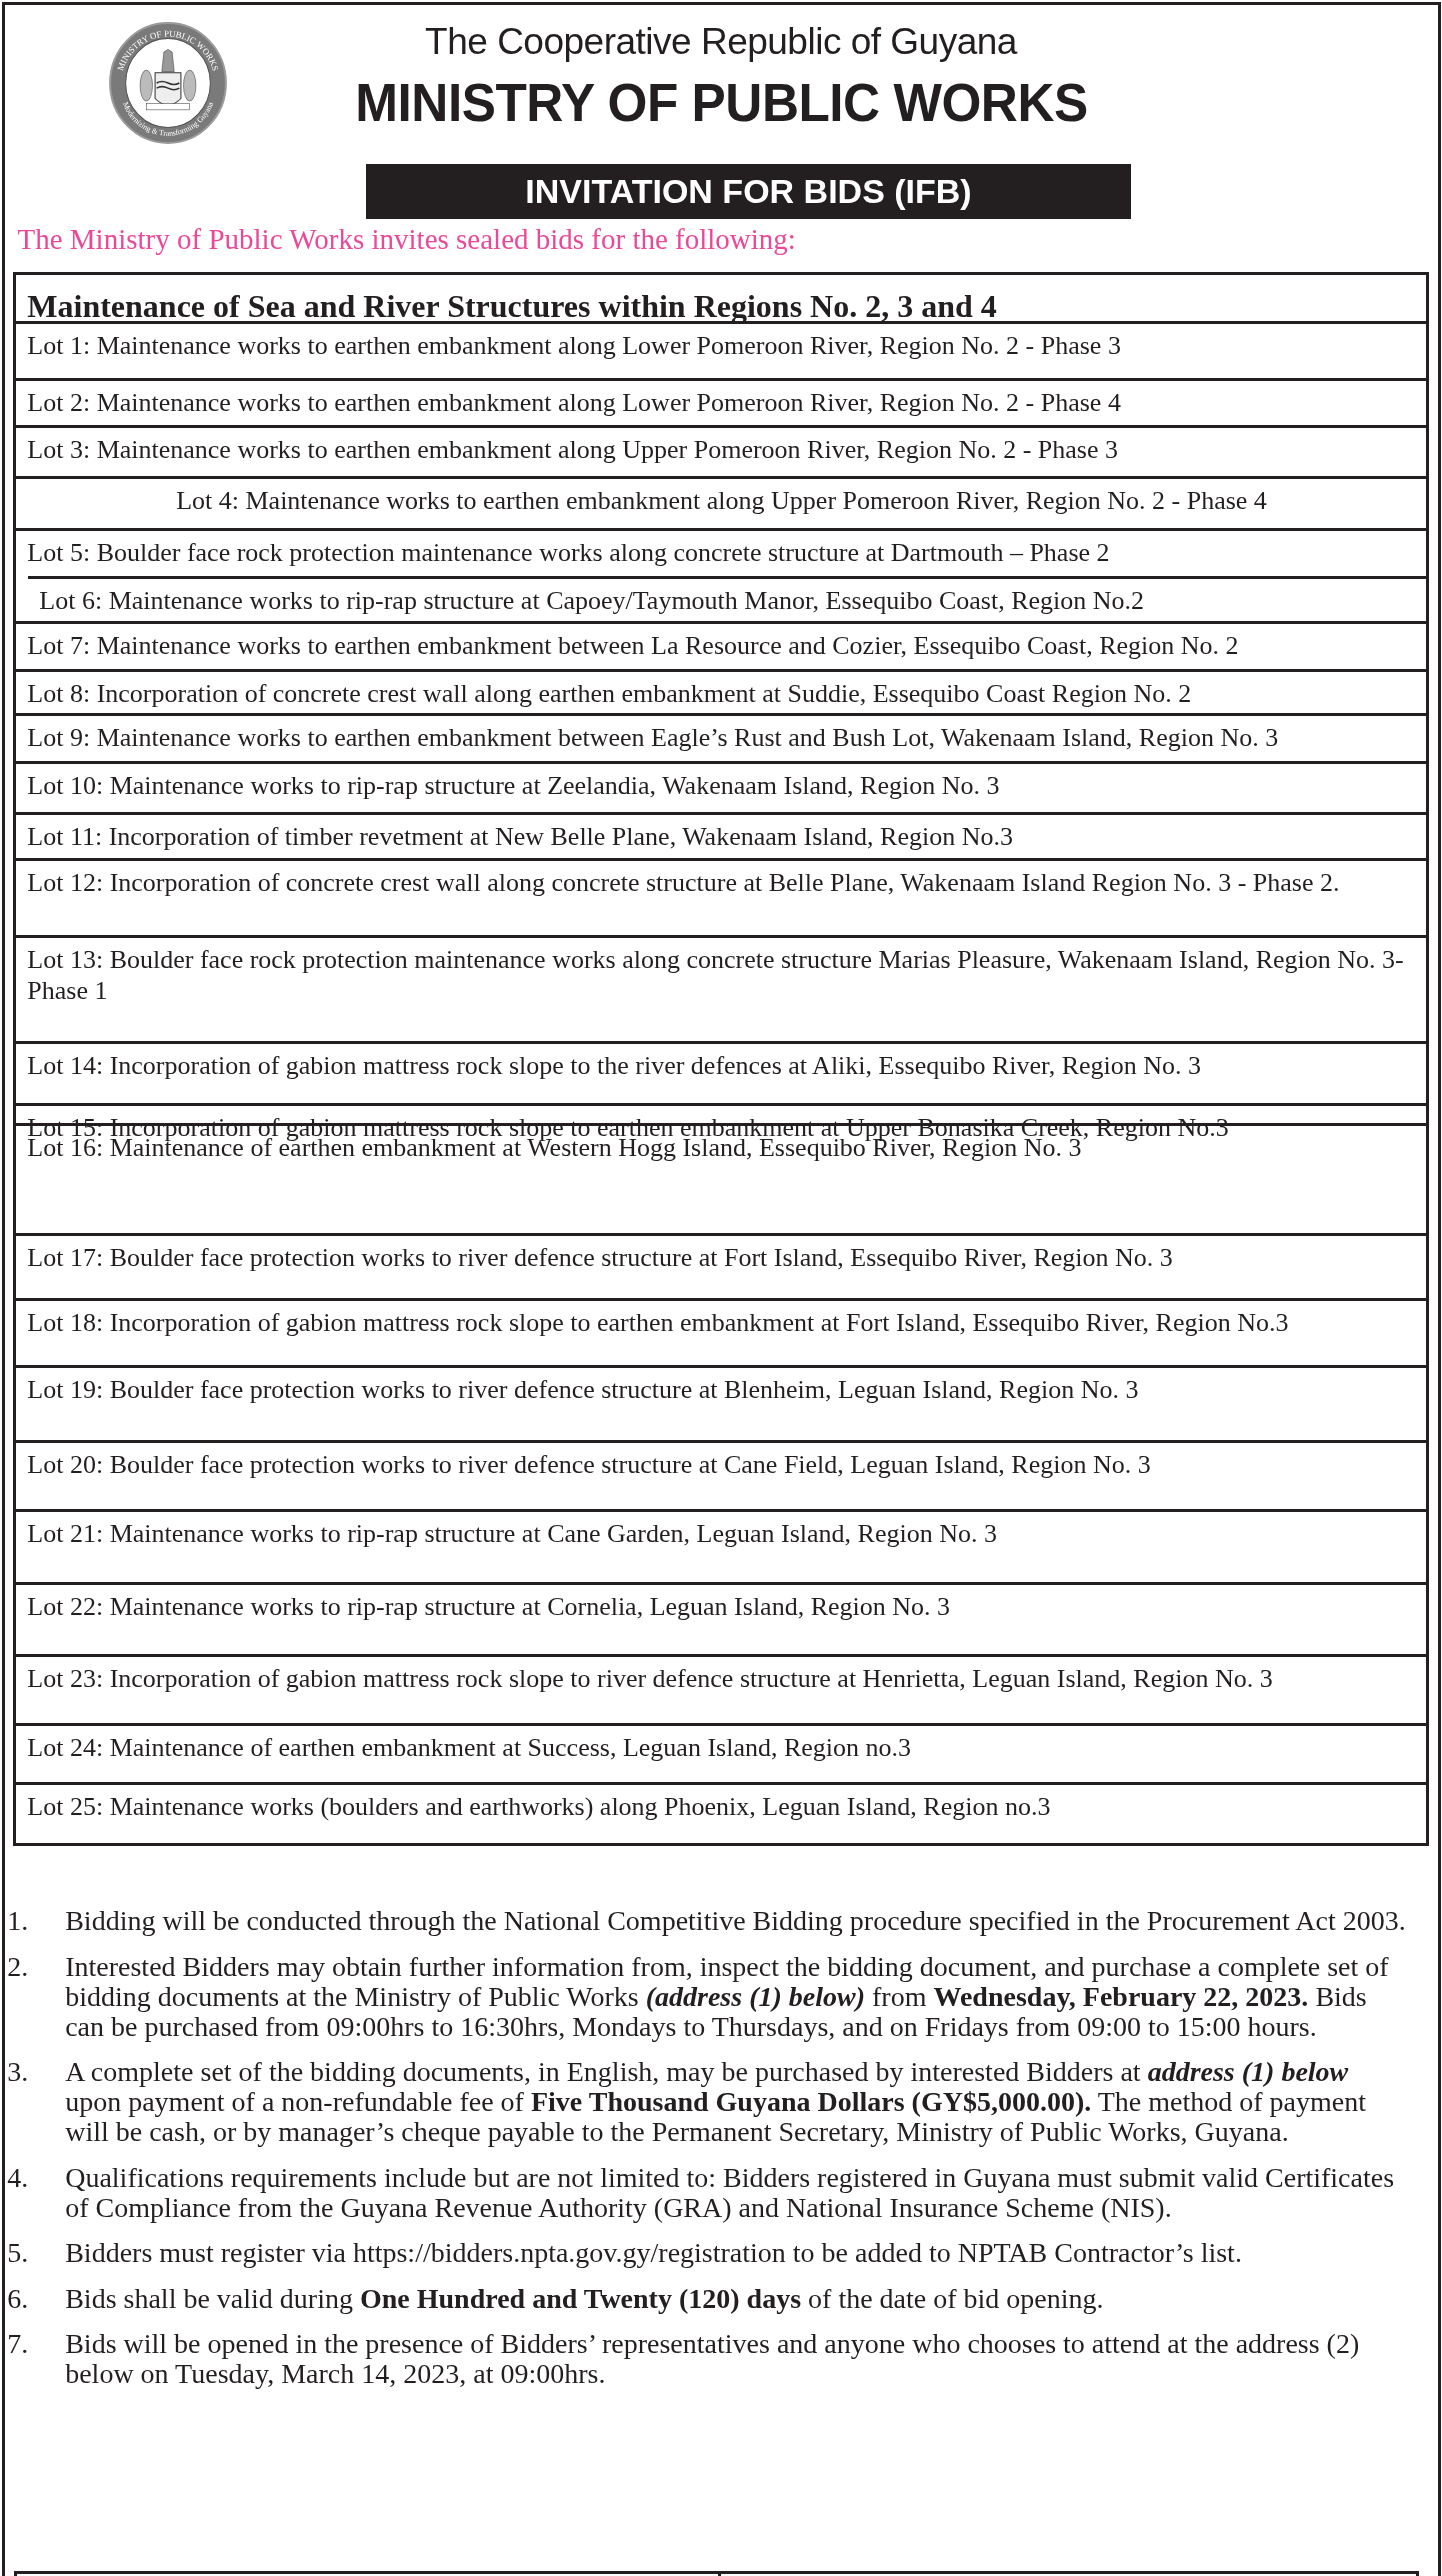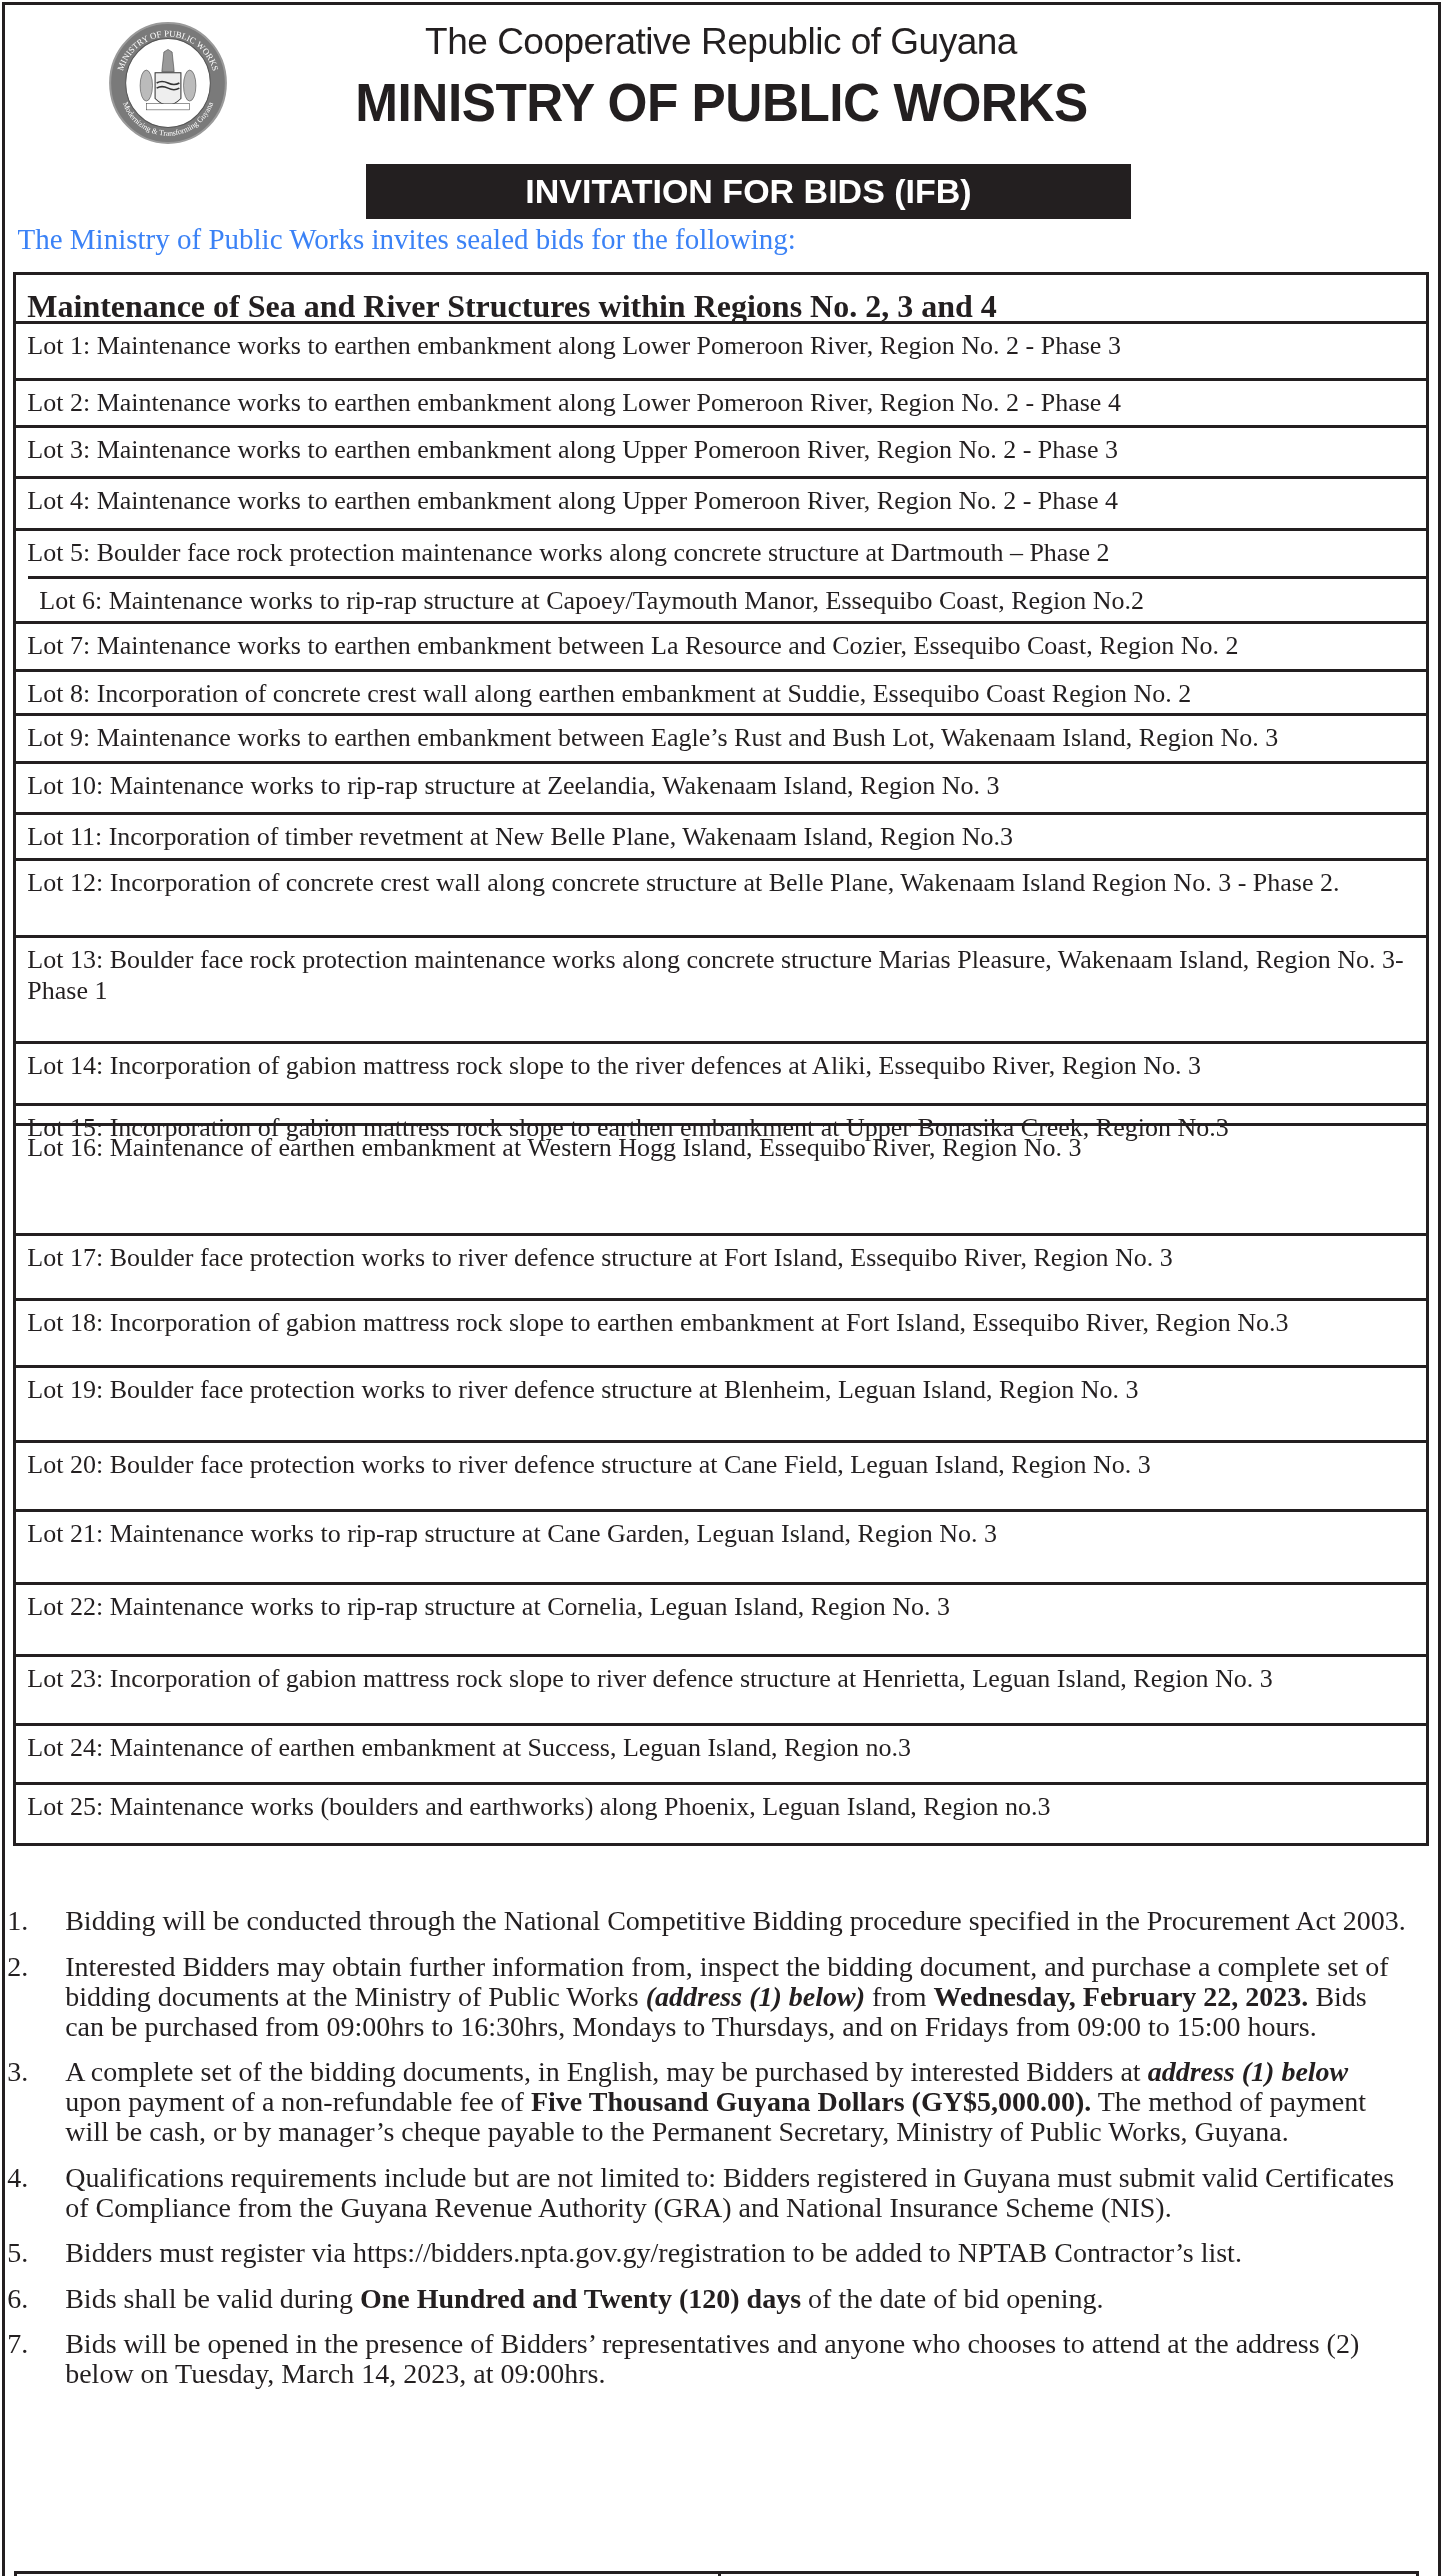--- a/index.html
+++ b/index.html
@@ -2,21 +2,21 @@
 <html style="font-size:8.2px"><head>
 <meta charset="utf-8">
 <style>
   html, body { margin:0; padding:0; background:#fff; }
   body { width:1443px; height:2885px; position:relative; overflow:hidden; color:#1e1e1e; }
   .page-border { position:absolute; left:2.1px; top:2.1px; width:1433px; height:2876px; border:3.1px solid #231f20; box-sizing:content-box; }
   .logo { position:absolute; left:106px; top:20.6px; width:124px; height:124px; }
   .hdr-sub { position:absolute; left:309px; width:824px; top:20.6px; text-align:center; font-family:"Liberation Sans", sans-serif; font-size:37px; letter-spacing:-0.5px; color:#231f20; }
   .hdr-main { position:absolute; left:258px; width:927px; top:71px; text-align:center; font-family:"Liberation Sans", sans-serif; font-weight:bold; font-size:54px; letter-spacing:-0.5px; color:#231f20; transform:scaleX(0.95); }
   .ifb-bar { position:absolute; left:366px; top:164px; width:765px; height:55px; background:#231f20; color:#fff; display:flex; align-items:center; justify-content:center; font-family:"Liberation Sans", sans-serif; font-weight:bold; font-size:34px; }
-  .intro { position:absolute; left:17.5px; top:223px; font-family:"Liberation Serif", serif; font-size:29px; color:#3b82f6; }
+  .intro { position:absolute; left:17.5px; top:223px; font-family:"Liberation Serif", serif; font-size:29px; color:#ec4899; }
   .lots-table { position:absolute; left:13px; top:272px; width:1416px; height:1574px; border:3.1px solid #231f20; box-sizing:border-box; }
   .row { position:absolute; left:0; right:0; border-top:3.1px solid #231f20; box-sizing:border-box; font-family:"Liberation Serif", serif; font-size:26px; line-height:31px; padding:6.2px 10.3px 0 11.3px; color:#231f20; }
   .row.header { border-top:none; font-weight:bold; font-size:32px; padding-top:16px; }
   .notes { position:absolute; left:7.2px; top:1906px; width:1401px; font-family:"Liberation Serif", serif; font-size:28px; line-height:30px; color:#231f20; }
   .note { display:flex; margin-bottom:15.5px; }
   .note .num { width:58px; flex:none; }
   .note .txt { flex:1; }
   .addr-box { position:absolute; left:14px; top:2571px; width:1405px; height:299px; border:3.1px solid #231f20; box-sizing:border-box; display:flex; }
   .addr-col { font-family:"Liberation Serif", serif; font-size:21.6px; line-height:28px; padding:11.3px 13.4px; box-sizing:border-box; color:#231f20; }
   .addr-col.left { width:704px; border-right:3.1px solid #231f20; }
@@ -51,21 +51,21 @@
 <div class="ifb-bar">
     <span>INVITATION FOR BIDS (IFB)</span>
   </div>
 <div class="intro">The Ministry of Public Works invites sealed bids for the following:</div>
 
 <div class="lots-table" id="lots-table">
   <div class="row header" style="top:0;height:49px;">Maintenance of Sea and River Structures within Regions No. 2, 3 and 4</div>
 <div class="row" style="top: 46px; height: 56px;">Lot 1: Maintenance works to earthen embankment along Lower Pomeroon River, Region No. 2 - Phase 3</div>
     <div class="row" style="top: 103px; height: 47px;">Lot 2: Maintenance works to earthen embankment along Lower Pomeroon River, Region No. 2 - Phase 4</div>
     <div class="row" style="top: 150px; height: 53px;">Lot 3: Maintenance works to earthen embankment along Upper Pomeroon River, Region No. 2 - Phase 3</div>
-    <div class="row" style="top: 201px; height: 40px;">Lot 4: Maintenance works to earthen embankment along Upper Pomeroon River, Region No. 2 - Phase 4</div>
+    <div class="row" style="top: 201px; height: 40px; text-align: center;">Lot 4: Maintenance works to earthen embankment along Upper Pomeroon River, Region No. 2 - Phase 4</div>
     <div class="row" style="top: 253px; height: 48px;">Lot 5: Boulder face rock protection maintenance works along concrete structure at Dartmouth – Phase 2</div>
     <div class="row" style="top: 301px; height: 45px; margin-left: 12px;">Lot 6: Maintenance works to rip-rap structure at Capoey/Taymouth Manor, Essequibo Coast, Region No.2</div>
     <div class="row" style="top: 346px; height: 48px;">Lot 7: Maintenance works to earthen embankment between La Resource and Cozier, Essequibo Coast, Region No. 2</div>
     <div class="row" style="top: 394px; height: 44px;">Lot 8: Incorporation of concrete crest wall along earthen embankment at Suddie, Essequibo Coast Region No. 2</div>
     <div class="row" style="top: 438px; height: 48px;">Lot 9: Maintenance works to earthen embankment between Eagle’s Rust and Bush Lot, Wakenaam Island, Region No. 3</div>
     <div class="row" style="top: 486px; height: 51px;">Lot 10: Maintenance works to rip-rap structure at Zeelandia, Wakenaam Island, Region No. 3</div>
     <div class="row" style="top: 537px; height: 46px;">Lot 11: Incorporation of timber revetment at New Belle Plane, Wakenaam Island, Region No.3</div>
     <div class="row" style="top: 583px; height: 78px;">Lot 12: Incorporation of concrete crest wall along concrete structure at Belle Plane, Wakenaam Island Region No. 3 - Phase 2.</div>
     <div class="row" style="top: 660px; height: 105px;">Lot 13: Boulder face rock protection maintenance works along concrete structure Marias Pleasure, Wakenaam Island, Region No. 3- Phase 1</div>
     <div class="row" style="top: 766px; height: 63px;">Lot 14: Incorporation of gabion mattress rock slope to the river defences at Aliki, Essequibo River, Region No. 3</div>

